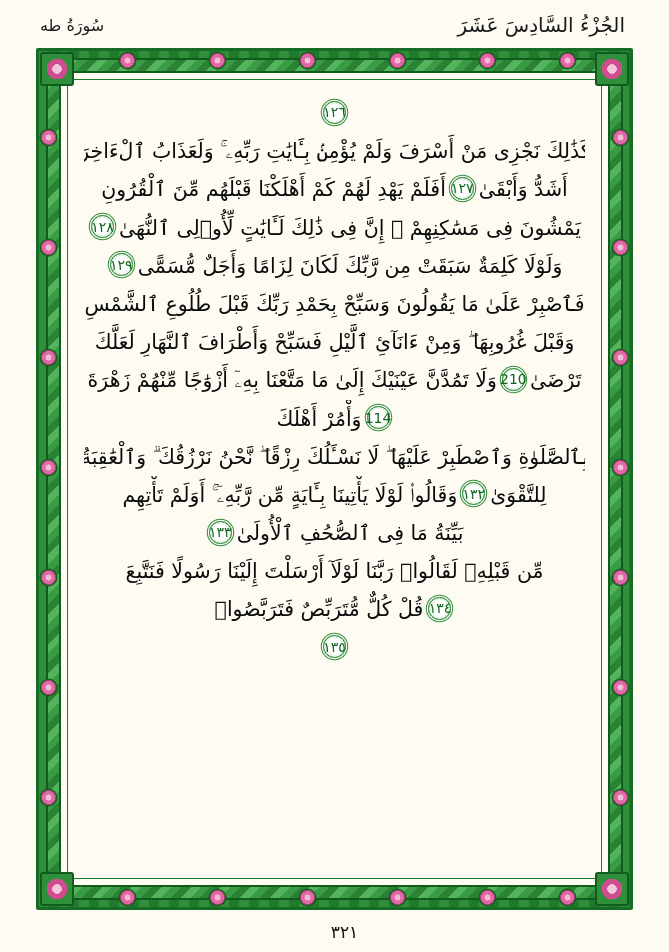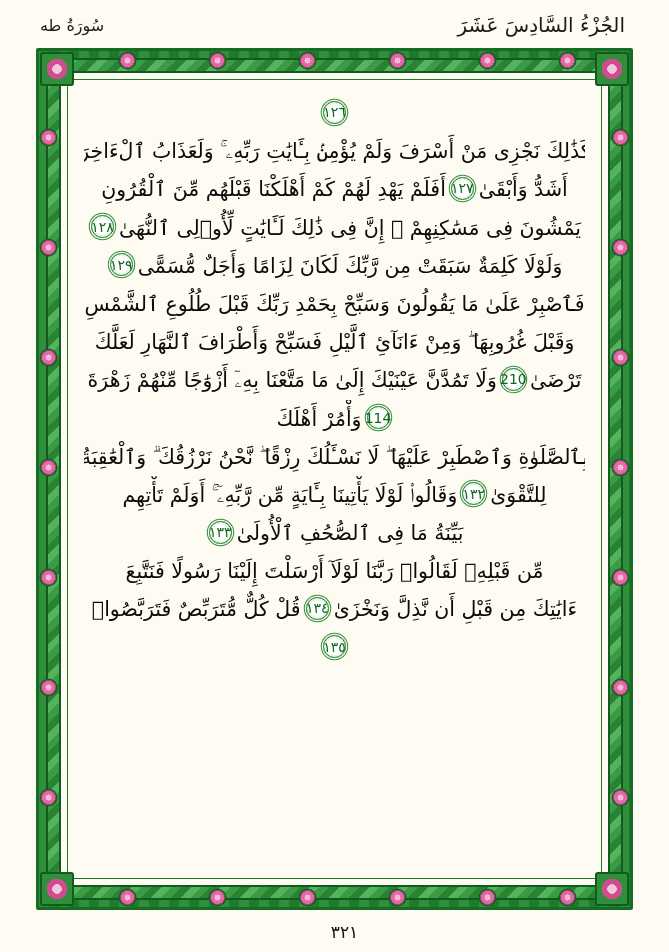--- a/index.html
+++ b/index.html
@@ -288,21 +288,20 @@
             <div class="aya-line">
               <span class="txt">بَيِّنَةُ مَا فِى ٱلصُّحُفِ ٱلْأُولَىٰ</span>
               <span class="aya-num">١٣٣</span>
             </div>
 
             <div class="aya-line">
               <span class="txt">مِّن قَبْلِهِۦ لَقَالُوا۟ رَبَّنَا لَوْلَآ أَرْسَلْتَ إِلَيْنَا رَسُولًا فَنَتَّبِعَ</span>
             </div>
 
             <div class="aya-line">
-              <span class="txt">ءَايَٰتِكَ مِن قَبْلِ أَن نَّذِلَّ وَنَخْزَىٰ</span>
               <span class="aya-num">١٣٤</span>
               <span class="txt">قُلْ كُلٌّ مُّتَرَبِّصٌ فَتَرَبَّصُوا۟</span>
             </div>
 
             <div class="aya-line">
               <span class="aya-num">١٣٥</span>
             </div>
 
           </div>
 

